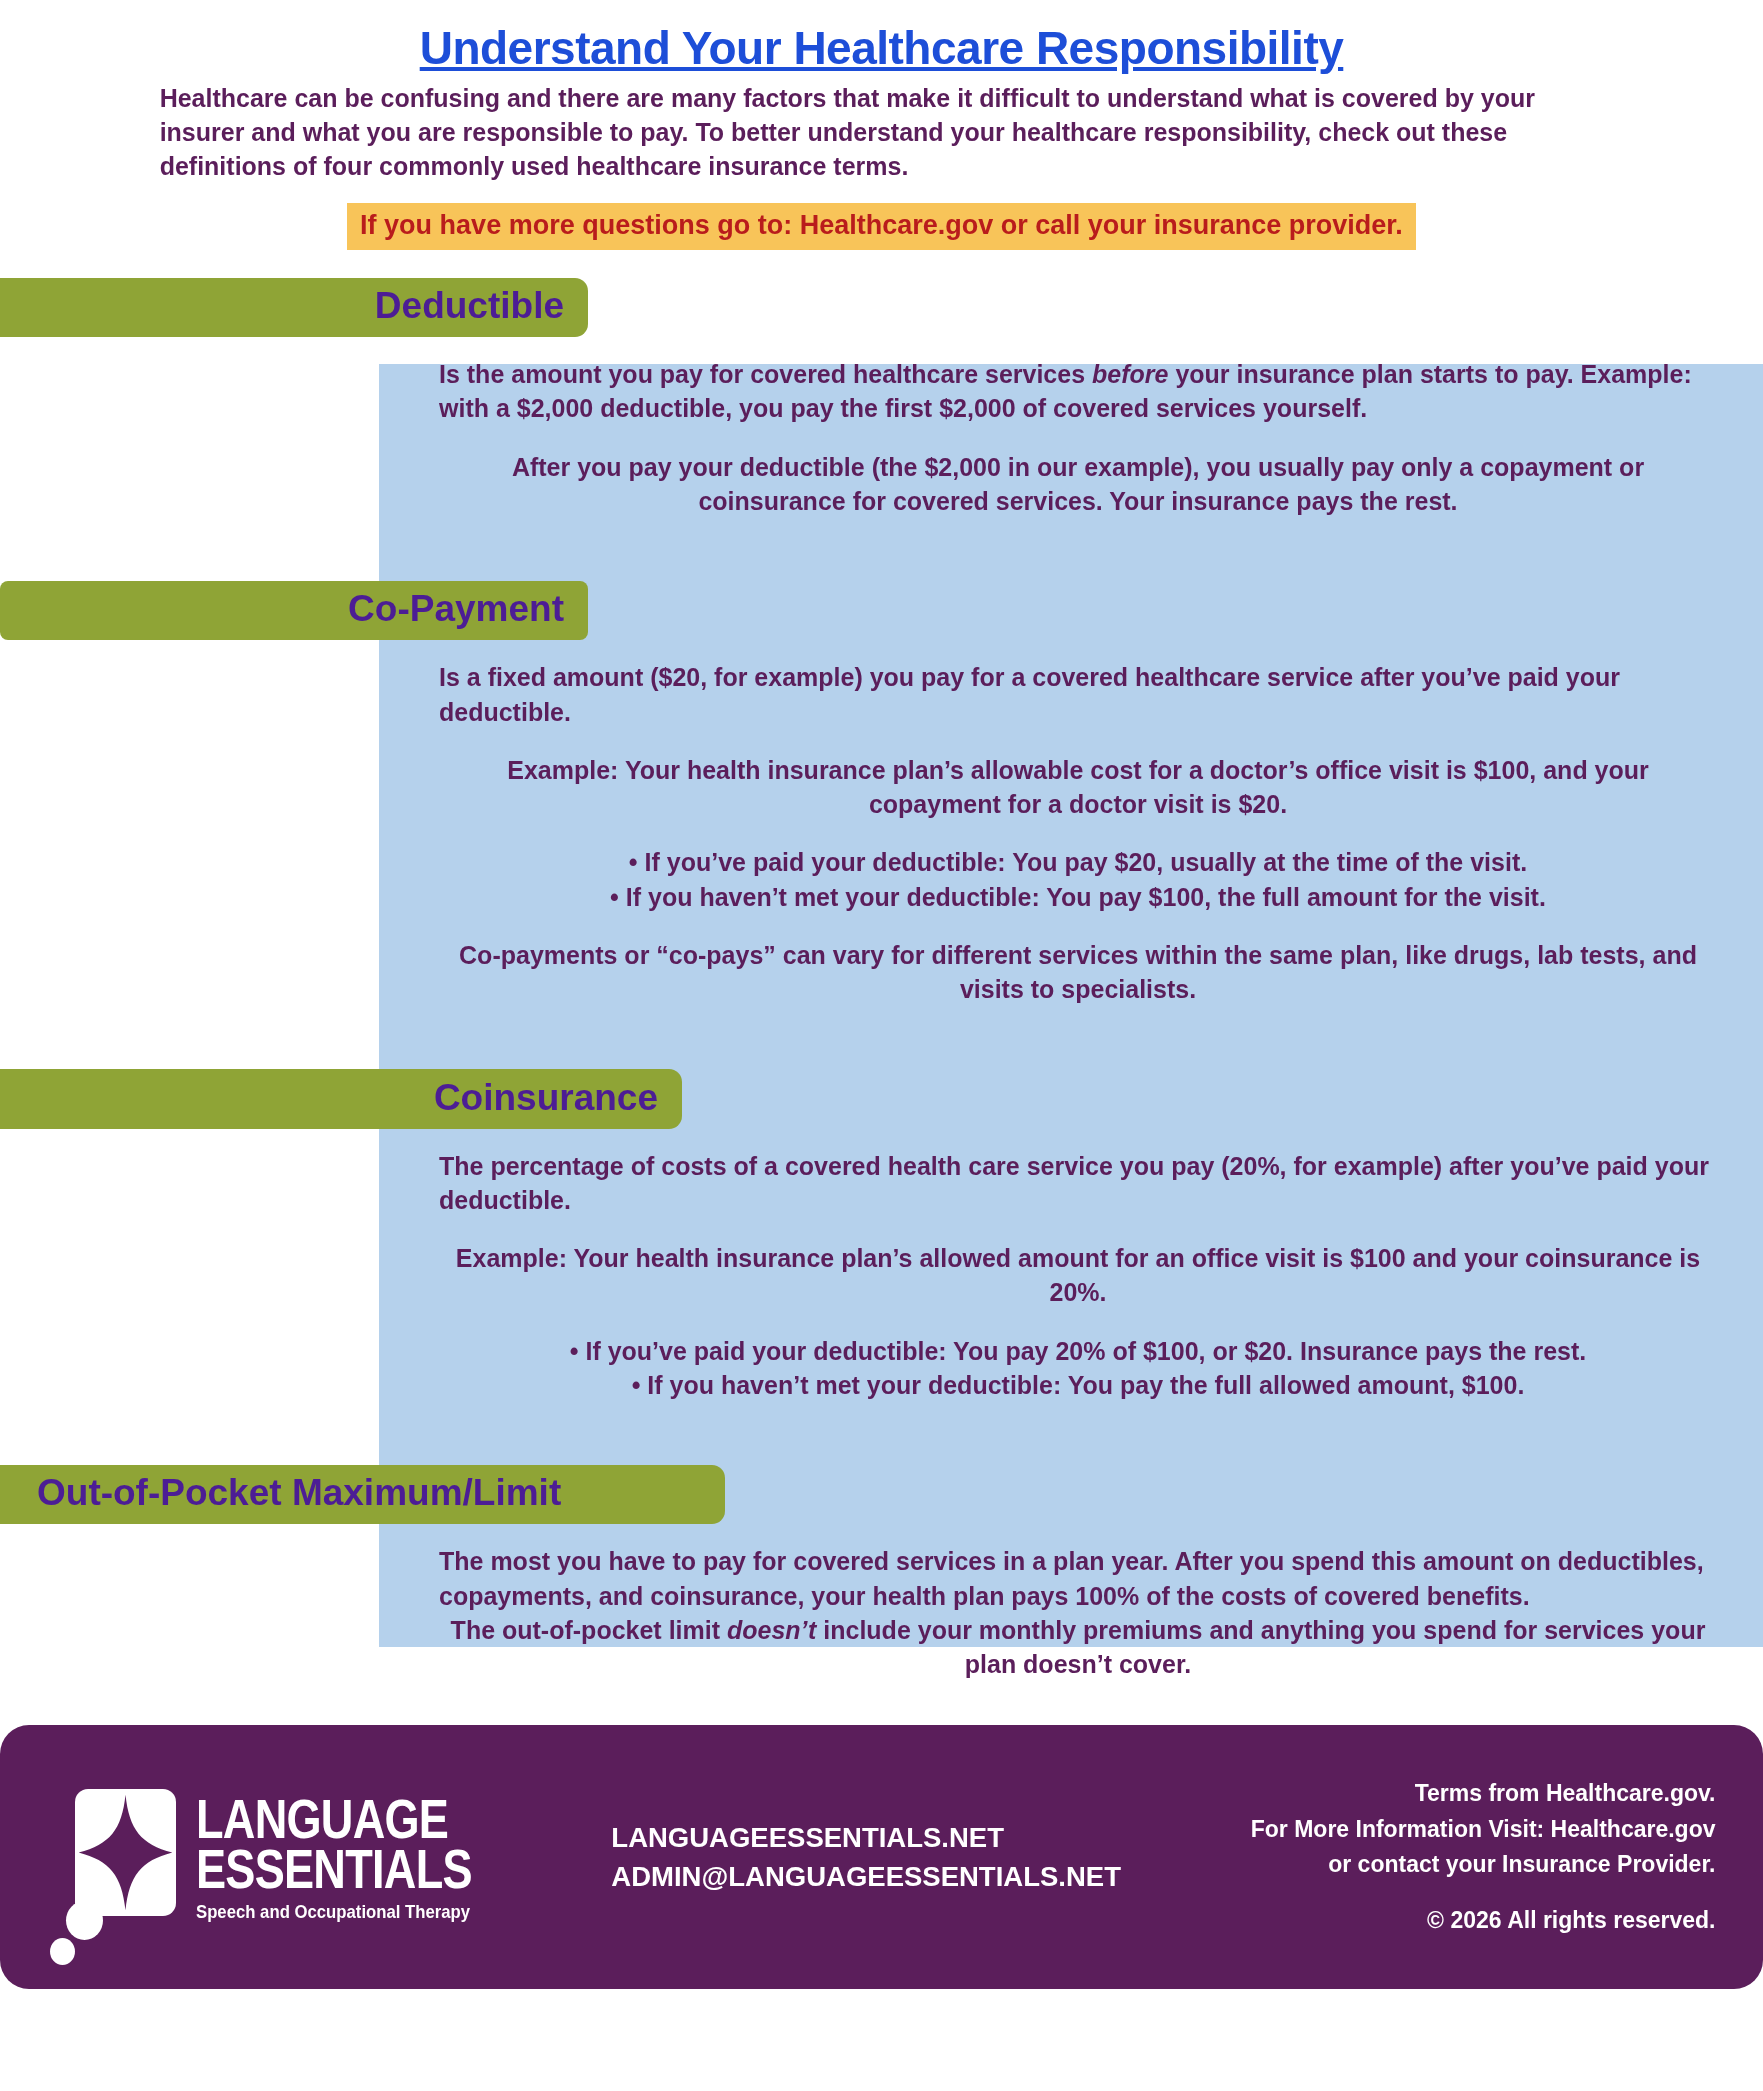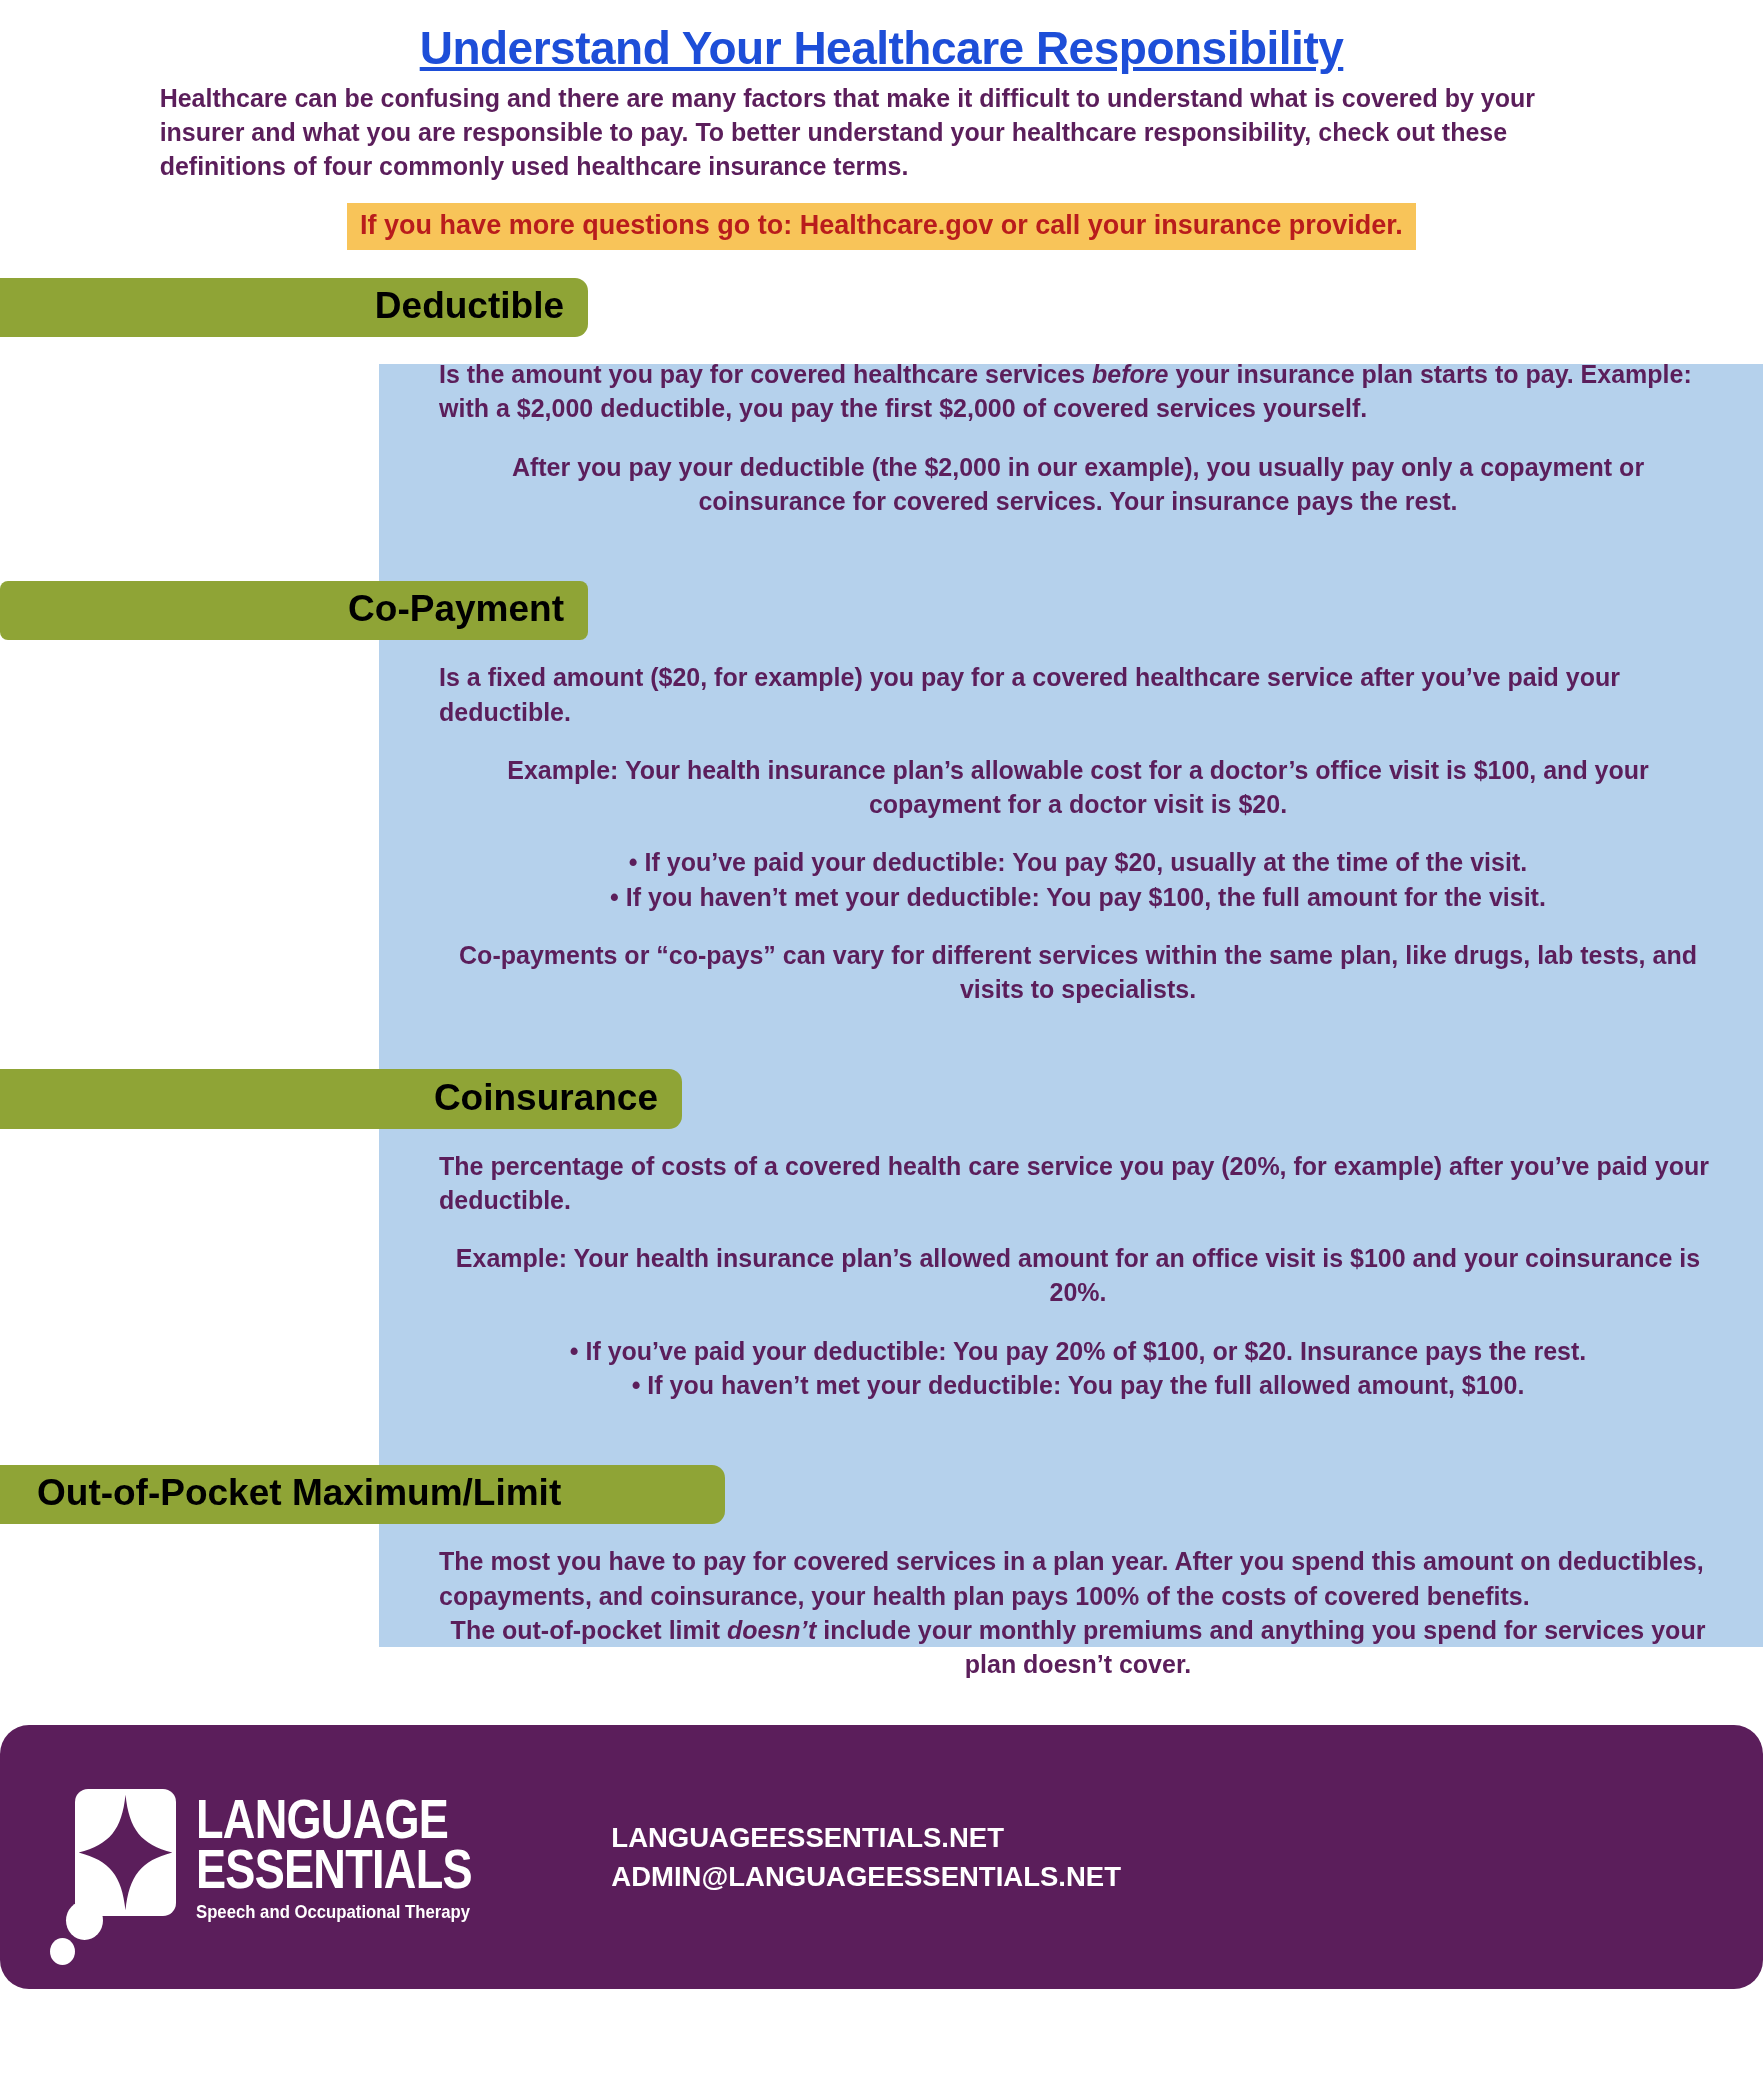--- a/index.html
+++ b/index.html
@@ -76,21 +76,21 @@
     z-index:3;
     padding-top:0;
   }
   .section{
     position:relative;
   }
   .sec-head{
     background:#8FA436;
     border-top-right-radius:13px;
     border-bottom-right-radius:13px;
-    color:#000000;
+    color:#4c1d95;
     font-size:37px;
     font-weight:bold;
     line-height:1;
     padding:9.2px 24px 13px 37px;
     text-align:right;
     box-sizing:border-box;
     position:relative;
     z-index:4;
     margin-top:28px;
   }
@@ -283,17 +283,23 @@
         <span class="l2">ESSENTIALS</span>
         <span class="logo-tag">Speech and Occupational Therapy</span>
       </div>
     </div>
 
     <div class="contact">
       <div>LANGUAGEESSENTIALS.NET</div>
       <div>ADMIN@LANGUAGEESSENTIALS.NET</div>
     </div>
 
+    <div class="footer-right">
+      <div>Terms from Healthcare.gov.</div>
+      <div>For More Information Visit: Healthcare.gov</div>
+      <div>or contact your Insurance Provider.</div>
+      <div class="copy">© 2026  All rights reserved.</div>
+    </div>
 
   </div>
 
 </div>
 
 
 </body></html>

